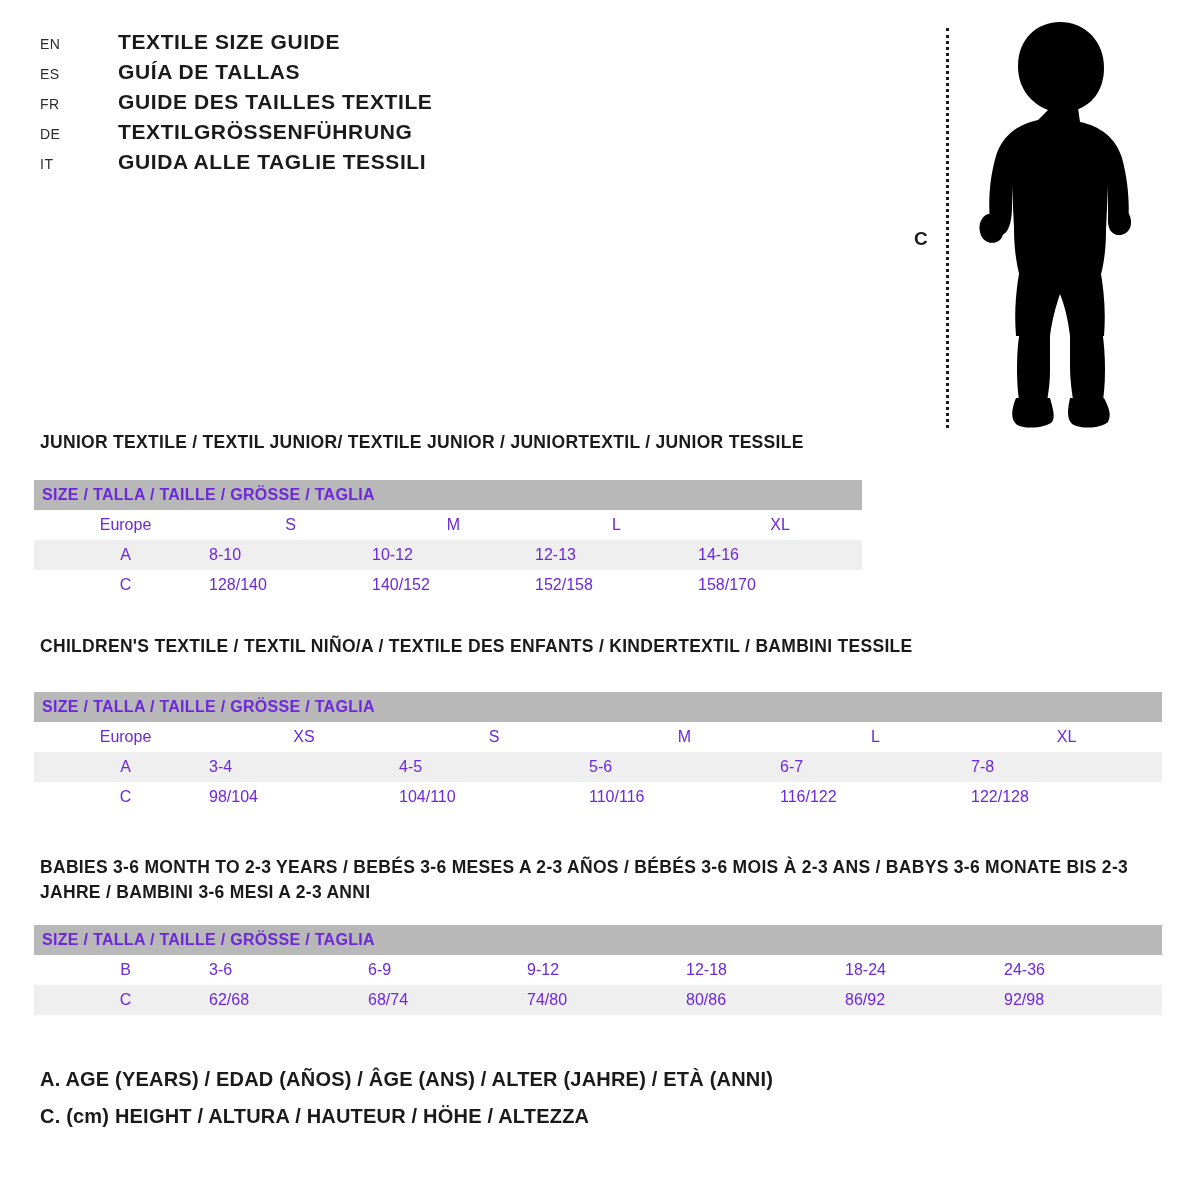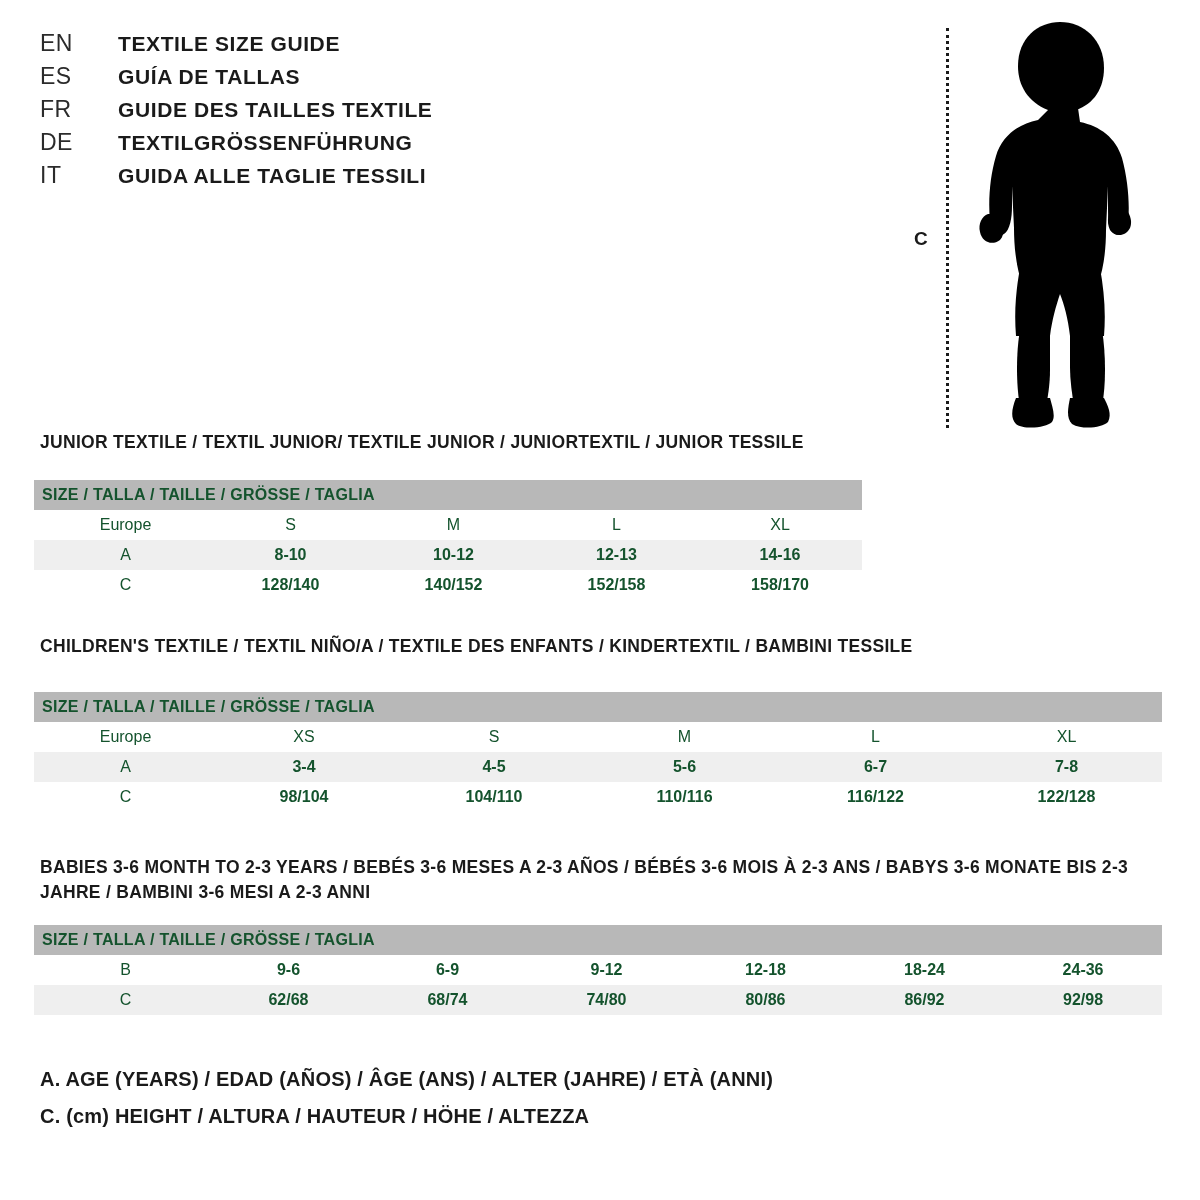--- a/index.html
+++ b/index.html
@@ -31,21 +31,21 @@
     width: 640px;
   }
   .lang-row {
     display: flex;
     align-items: baseline;
     margin-bottom: 6px;
     letter-spacing: 0.5px;
   }
   .lang-code {
     width: 78px;
-    font-size: 23px;
+    font-size: 14px;
     font-weight: 400;
     color: #2b2b2b;
   }
   .lang-title {
     font-size: 21px;
     font-weight: 700;
     color: #1a1a1a;
     letter-spacing: 0.6px;
   }
 
@@ -93,21 +93,21 @@
   }
 
   
   table.size-table {
     position: absolute;
     border-collapse: collapse;
     table-layout: fixed;
   }
   table.size-table td {
     font-size: 16px;
-    color: #14532d;
+    color: #6d28d9;
     padding: 0;
     height: 30px;
     vertical-align: middle;
   }
   .band {
     background: #b8b8b8;
     font-weight: 700;
     letter-spacing: 0.3px;
     padding-left: 8px !important;
     font-size: 16px;
@@ -117,22 +117,22 @@
   }
   .row-grey {
     background: #efefef;
   }
   .rowlabel {
     padding-left: 8px !important;
     text-align: center;
     font-weight: 400;
   }
   .cell {
-    text-align: center;
-    font-weight: 700;
+    text-align: left;
+    font-weight: 400;
   }
   .hdr-cell {
     text-align: center;
     font-weight: 400;
   }
 
   
   .legend {
     position: absolute;
     left: 40px;
@@ -313,21 +313,21 @@
         <col style="width:159px">
         <col style="width:159px">
         <col style="width:158px">
     </colgroup>
     <tbody>
       <tr>
         <td class="band" colspan="7">SIZE / TALLA / TAILLE / GRÖSSE / TAGLIA</td>
       </tr>
       <tr class="row-light">
         <td class="rowlabel">B</td>
-        <td class="cell">9-6</td>
+        <td class="cell">3-6</td>
         <td class="cell">6-9</td>
         <td class="cell">9-12</td>
         <td class="cell">12-18</td>
         <td class="cell">18-24</td>
         <td class="cell">24-36</td>
       </tr>
       <tr class="row-grey">
         <td class="rowlabel">C</td>
         <td class="cell">62/68</td>
         <td class="cell">68/74</td>

